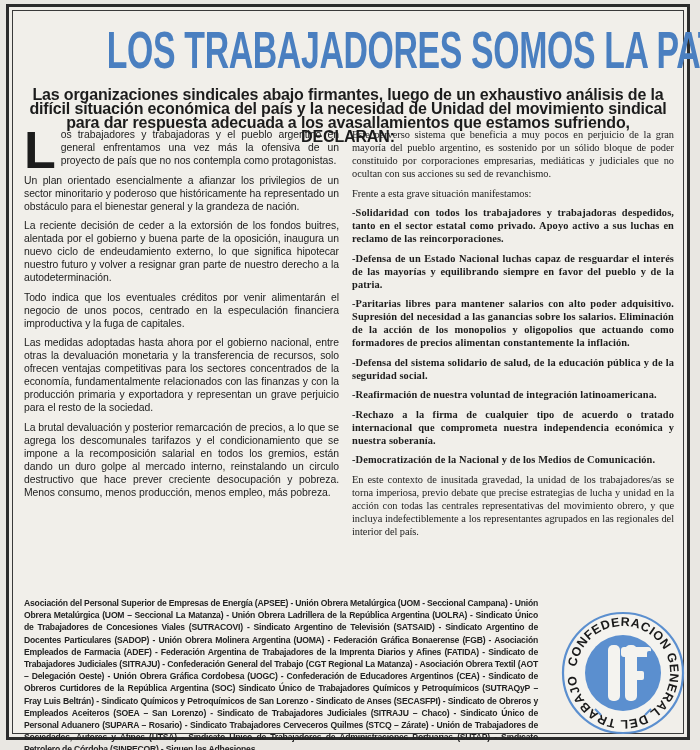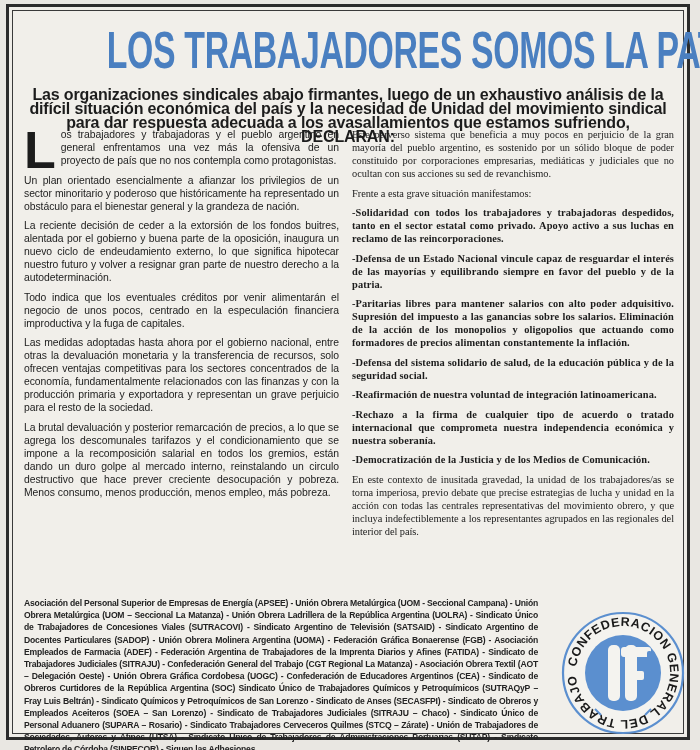--- a/index.html
+++ b/index.html
@@ -89,26 +89,26 @@
       <p>La reciente decisión de ceder a la extorsión de los fondos buitres, alentada por el gobierno y buena parte de la oposición, inaugura un nuevo ciclo de endeudamiento externo, lo que significa hipotecar nuestro futuro y volver a resignar gran parte de nuestro derecho a la autodeterminación.</p>
       <p>Todo indica que los eventuales créditos por venir alimentarán el negocio de unos pocos, centrado en la especulación financiera improductiva y la fuga de capitales.</p>
       <p>Las medidas adoptadas hasta ahora por el gobierno nacional, entre otras la devaluación monetaria y la transferencia de recursos, solo ofrecen ventajas competitivas para los sectores concentrados de la economía, fundamentalmente relacionados con las finanzas y con la producción primaria y exportadora y representan un grave perjuicio para el resto de la sociedad.</p>
       <p>La brutal devaluación y posterior remarcación de precios, a lo que se agrega los descomunales tarifazos y el condicionamiento que se impone a la recomposición salarial en todos los gremios, están dando un duro golpe al mercado interno, reinstalando un circulo destructivo que hace prever creciente desocupación y pobreza. Menos consumo, menos producción, menos empleo, más pobreza.</p>
     </div>
 
     <div class="col col-right">
       <p>Este perverso sistema que beneficia a muy pocos en perjuicio de la gran mayoría del pueblo argentino, es sostenido por un sólido bloque de poder constituido por corporaciones empresarias, mediáticas y judiciales que no ocultan con sus acciones su sed de revanchismo.</p>
       <p>Frente a esta grave situación manifestamos:</p>
       <p class="demand">-Solidaridad con todos los trabajadores y trabajadoras despedidos, tanto en el sector estatal como privado. Apoyo activo a sus luchas en reclamo de las reincorporaciones.</p>
-      <p class="demand">-Defensa de un Estado Nacional vincule capaz de resguardar el interés de las mayorías y equilibrando siempre en favor del pueblo y de la patria.</p>
-      <p class="demand">-Paritarias libres para mantener salarios con alto poder adquisitivo. Supresión del impuesto a las ganancias sobre los salarios. Eliminación de la acción de los monopolios y oligopolios que actuando como formadores de precios alimentan constantemente la inflación.</p>
+      <p class="demand">-Defensa de un Estado Nacional luchas capaz de resguardar el interés de las mayorías y equilibrando siempre en favor del pueblo y de la patria.</p>
+      <p class="demand">-Paritarias libres para mantener salarios con alto poder adquisitivo. Supresión del necesidad a las ganancias sobre los salarios. Eliminación de la acción de los monopolios y oligopolios que actuando como formadores de precios alimentan constantemente la inflación.</p>
       <p class="demand">-Defensa del sistema solidario de salud, de la educación pública y de la seguridad social.</p>
       <p class="demand">-Reafirmación de nuestra voluntad de integración latinoamericana.</p>
       <p class="demand">-Rechazo a la firma de cualquier tipo de acuerdo o tratado internacional que comprometa nuestra independencia económica y nuestra soberanía.</p>
-      <p class="demand">-Democratización de la Justicia y de los Medios de Comunicación.</p>
+      <p class="demand">-Democratización de la Nacional y de los Medios de Comunicación.</p>
       <p>En este contexto de inusitada gravedad, la unidad de los trabajadores/as se torna imperiosa, previo debate que precise estrategias de lucha y unidad en la acción con todas las centrales representativas del movimiento obrero, y que incluya indefectiblemente a los representantes agrupados en las regionales del interior del país.</p>
     </div>
 
     <div class="signatories">Asociación del Personal Superior de Empresas de Energía (APSEE) - Unión Obrera Metalúrgica  (UOM - Seccional Campana) - Unión Obrera Metalúrgica (UOM – Seccional La Matanza) - Unión Obrera Ladrillera de la República Argentina (UOLRA) - Sindicato Único de Trabajadores de Concesiones Viales (SUTRACOVI) - Sindicato Argentino de Televisión (SATSAID) - Sindicato Argentino de Docentes Particulares (SADOP) - Unión Obrera Molinera Argentina (UOMA) - Federación Gráfica Bonaerense (FGB) - Asociación Empleados de Farmacia (ADEF) - Federación Argentina de Trabajadores de la Imprenta Diarios y Afines (FATIDA) - Sindicato de Trabajadores Judiciales (SITRAJU) - Confederación General del Trabajo (CGT Regional La Matanza) - Asociación Obrera Textil (AOT – Delegación Oeste) - Unión Obrera Gráfica Cordobesa (UOGC) - Confederación de Educadores Argentinos (CEA) - Sindicato de Obreros Curtidores de la República Argentina (SOC) Sindicato Único de Trabajadores Químicos y Petroquímicos (SUTRAQyP – Fray Luis Beltrán) - Sindicato Químicos y Petroquímicos de San Lorenzo - Sindicato de Anses (SECASFPI) - Sindicato de Obreros y Empleados Aceiteros (SOEA – San Lorenzo) - Sindicato de Trabajadores Judiciales (SITRAJU – Chaco) - Sindicato Único de Personal Aduanero (SUPARA – Rosario) - Sindicato Trabajadores Cerveceros Quilmes (STCQ – Zárate) - Unión de Trabajadores de Sociedades, Autores y Afines (UTSA) - Sindicato Unico de Trabajadores de Administraciones Portuarias (SUTAP) - Sindicato Petrolero de Córdoba (SINPECOR) - Siguen las Adhesiones.</div>
 
     <svg class="seal" viewBox="0 0 124 124">
       <defs>
         <path id="ringPath" d="M 62 62 m -47 0 a 47 47 0 1 1 94 0 a 47 47 0 1 1 -94 0"></path>
       </defs>
       <circle cx="62" cy="62" r="60" fill="#f4f3ef" stroke="#5b8fcf" stroke-width="2.2"></circle>

